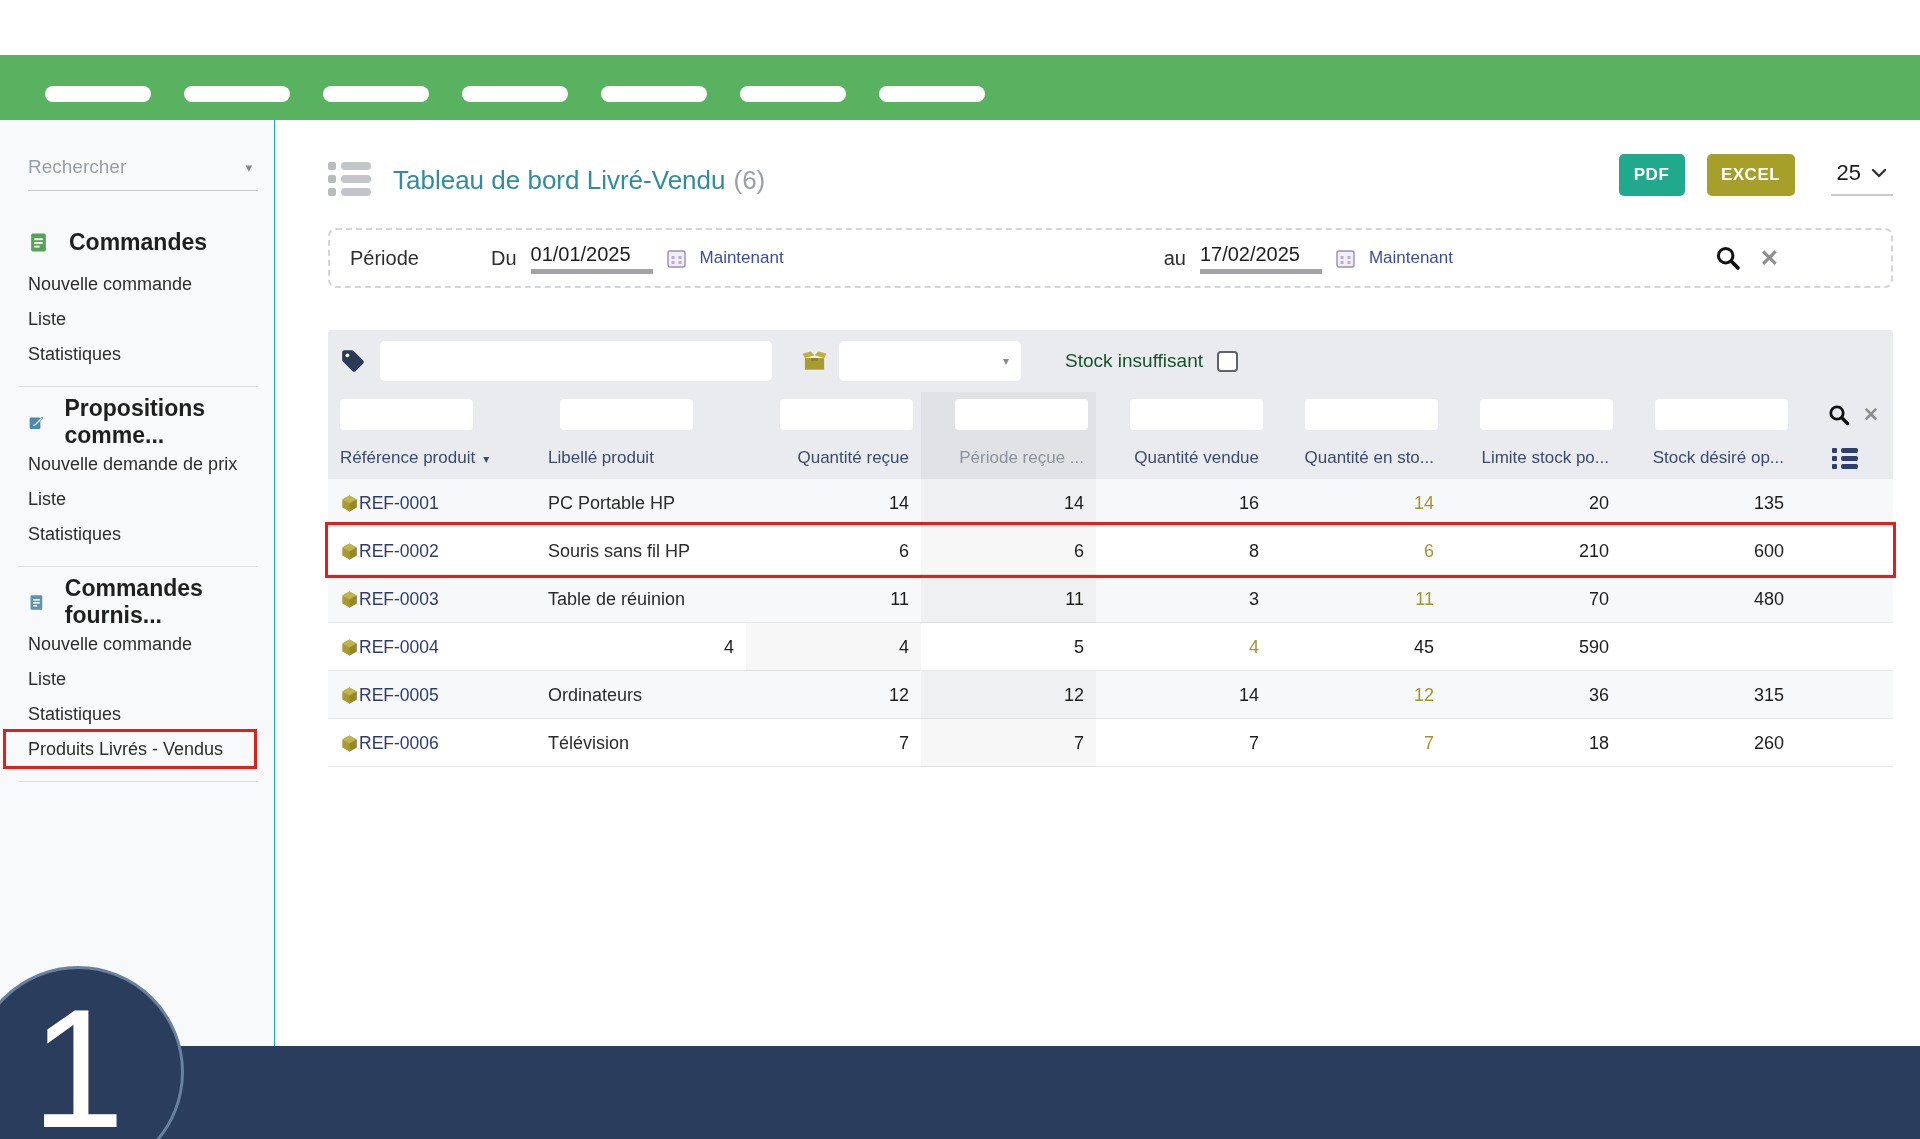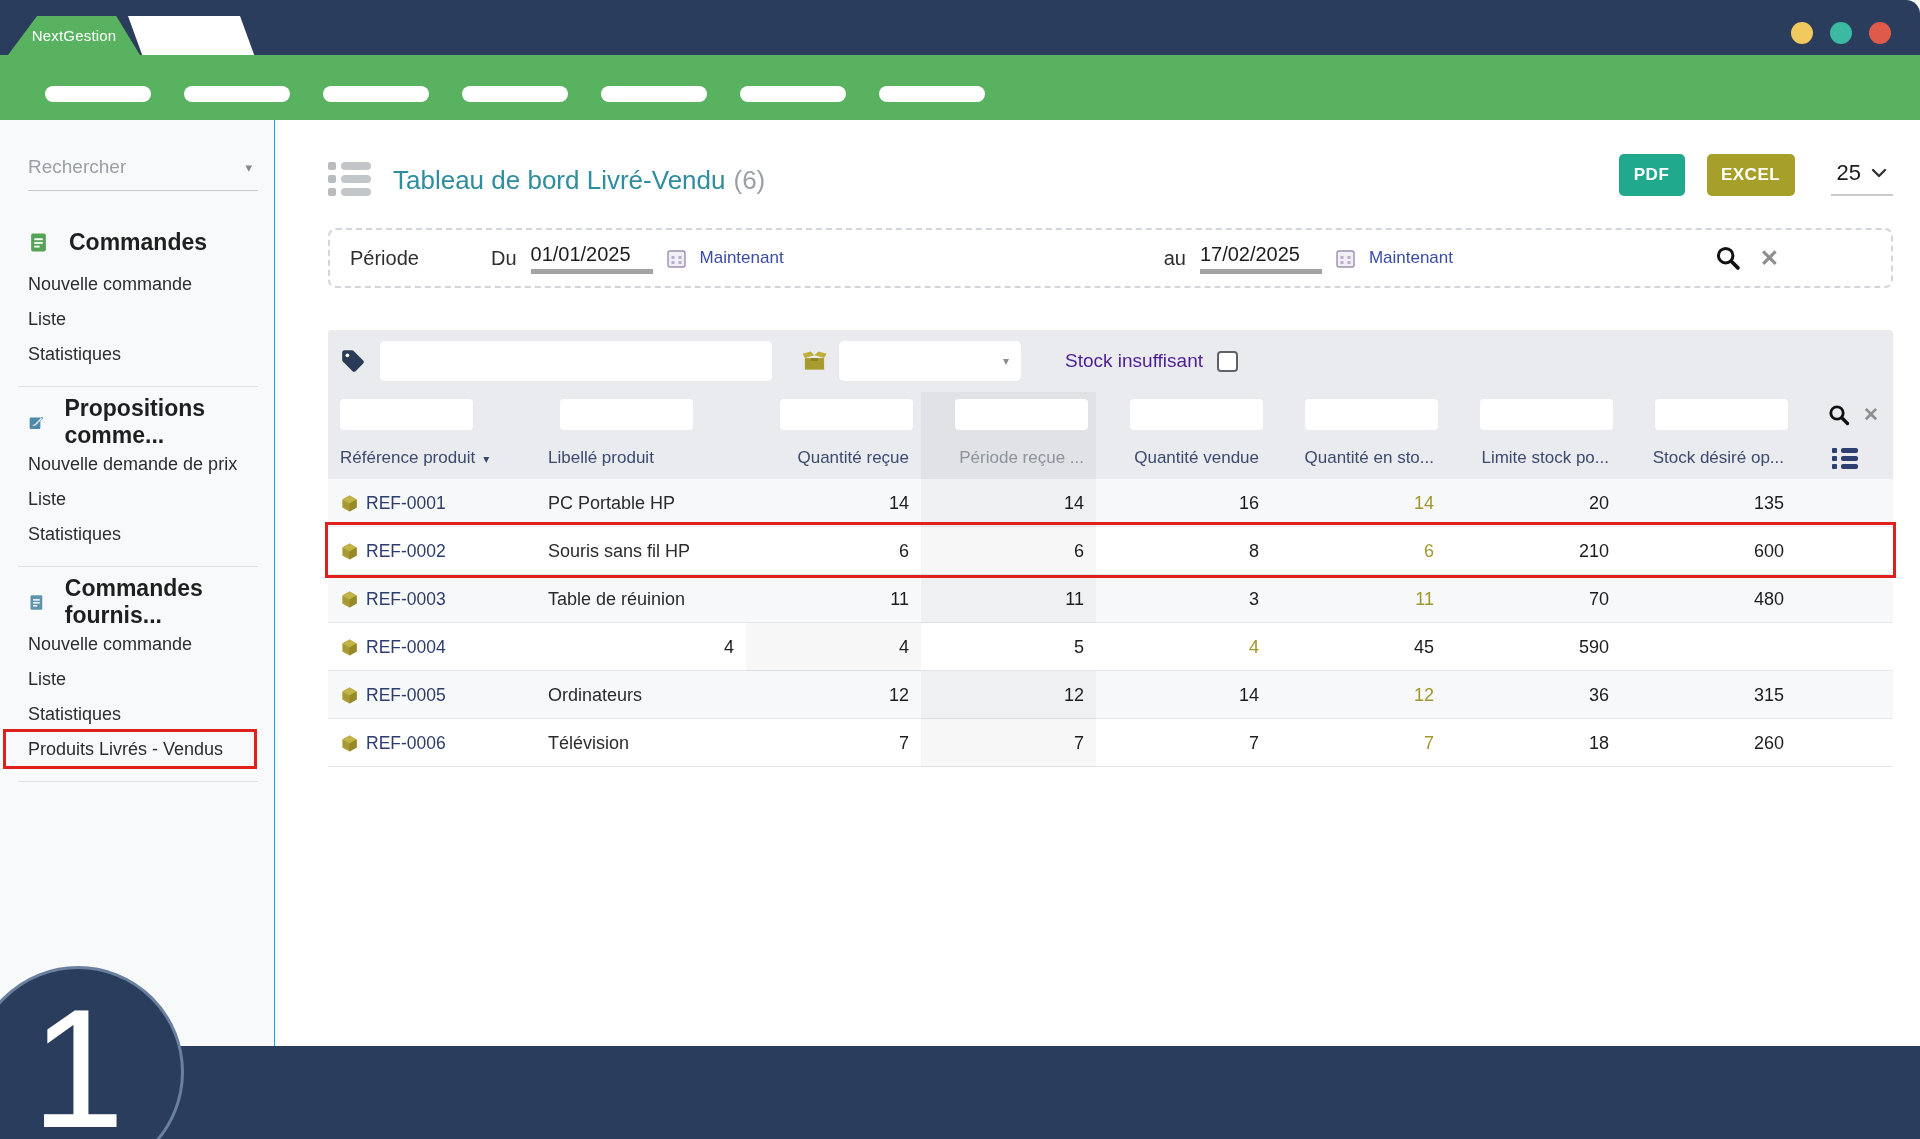--- a/index.html
+++ b/index.html
@@ -71,21 +71,21 @@
   
   .cols { display:grid; grid-template-columns:220px 198px 175px 175px 175px 175px 175px 175px 97px; }
   .head-area { margin-top:42px; background:#e9ebee; border-radius:3px 3px 0 0; }
   .control-row { height:62px; display:flex; align-items:center; padding:0 14px 0 12px; }
   .tag-input { width:392px; height:40px; border:none; border-radius:5px; background:#fff; margin-left:14px;
                font-size:17px; padding:0 10px; outline:none; color:#444; font-family:inherit; }
   .tag-input::placeholder { color:#b9bcbf; }
   .fake-select { position:relative; width:182px; height:40px; background:#fff; border-radius:5px; margin-left:12px; cursor:pointer; }
   .fake-select .sel-caret { position:absolute; right:12px; top:13px; font-size:12px; color:#8a8d91; }
   .box-icon { margin-left:30px; }
-  .stock-label { font-size:19px; color:#4c1d95; margin-left:44px; }
+  .stock-label { font-size:19px; color:#14532d; margin-left:44px; }
   .checkbox { width:21px; height:21px; border:2px solid #5f6368; border-radius:4px; background:#fff;
               margin-left:14px; cursor:pointer; }
   .filter-row { height:45px; align-items:center; }
   .filter-row .fcell { display:flex; align-items:center; height:100%; }
   .filter-row input { width:133px; height:31px; border:none; border-radius:4px; background:#fff; outline:none;
                       font-size:15px; padding:0 8px; font-family:inherit; }
   .fcell.fl input { margin-left:12px; }
   .fcell.fr { justify-content:flex-end; } .fcell.fr input { margin-right:8px; }
   .fcell.band2 { background:rgba(0,0,0,0.035); }
   .fcell.factions { justify-content:flex-end; gap:12px; padding-right:14px; }
@@ -100,52 +100,41 @@
   .hlist-icon .li-row { display:flex; align-items:center; gap:4px; }
   .hlist-icon .li-dot { width:5px; height:5px; background:#2d3e70; border-radius:1px; }
   .hlist-icon .li-bar { width:17px; height:5px; background:#2d3e70; border-radius:2px; }
 
   .tbody .trow { height:48px; border-bottom:1px solid #e6e7e9; background:#fff; }
   .tbody .trow:nth-child(odd) { background:#f7f8f9; }
   .tbody .trow.hl { position:relative; }
   .tbody .trow.hl::after { content:''; position:absolute; left:-3px; right:-3px; top:-5px; bottom:-4px;
                            border:3px solid #e0201c; pointer-events:none; z-index:3; }
   .cell { display:flex; align-items:center; height:48px; font-size:18px; color:#1d1d1d; }
-  .c-ref { padding-left:12px; gap:7px; }
+  .c-ref { padding-left:12px; }
   .ref-link { color:#2c3c6e; font-size:17.5px; cursor:pointer; }
   .c-label { color:#2b2b2b; }
   .cell.num { justify-content:flex-end; padding-right:12px; }
   .cell.band2 { background:rgba(0,0,0,0.03); }
   .cell.olive { color:#a0982e; }
 
   
   .footer { position:absolute; left:0; top:1046px; width:1920px; height:93px; background:#2b3d5c; }
   .step-circle { position:absolute; left:-28px; top:966px; width:212px; height:212px; border-radius:50%;
                  background:#2b3d5c; border:3px solid #69819f; z-index:6;
                  display:flex; align-items:center; justify-content:center; }
   .step-circle span { color:#fff; font-size:168px; line-height:1; margin-top:-6px; }
 
   svg { display:block; }
 </style>
 </head>
 <body>
 
 <div class="page">
 
-  <header class="topbar">
-    <div class="brand-tab">
-      <span>NextGestion</span>
-    </div>
-    <div class="white-slab"></div>
-    <div class="dots">
-      <span class="dot" style="background:#f0c95f"></span>
-      <span class="dot" style="background:#3db8a1"></span>
-      <span class="dot" style="background:#de5b4c"></span>
-    </div>
-  </header>
 
   <nav class="greenbar">
     <div class="pills">
         <span class="pill"></span>
         <span class="pill"></span>
         <span class="pill"></span>
         <span class="pill"></span>
         <span class="pill"></span>
         <span class="pill"></span>
         <span class="pill"></span>

